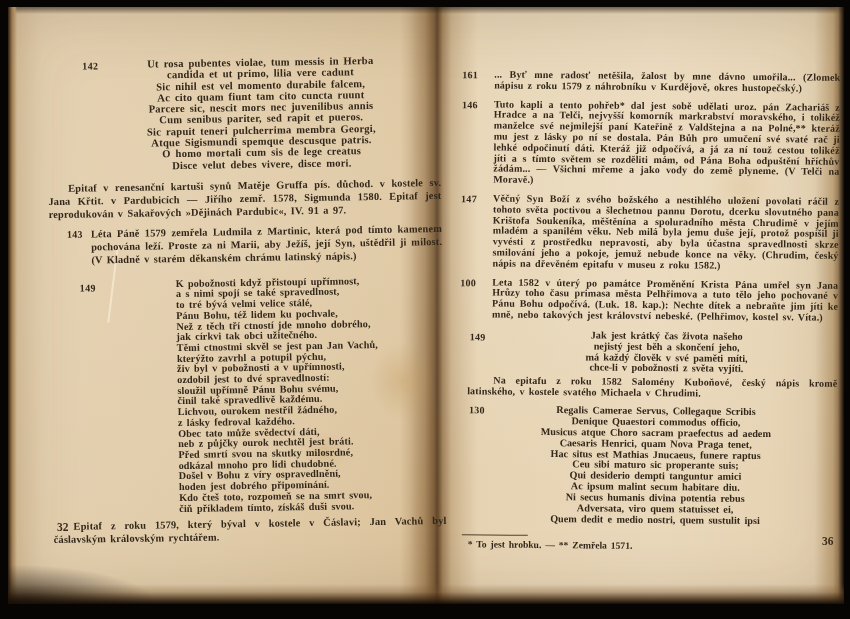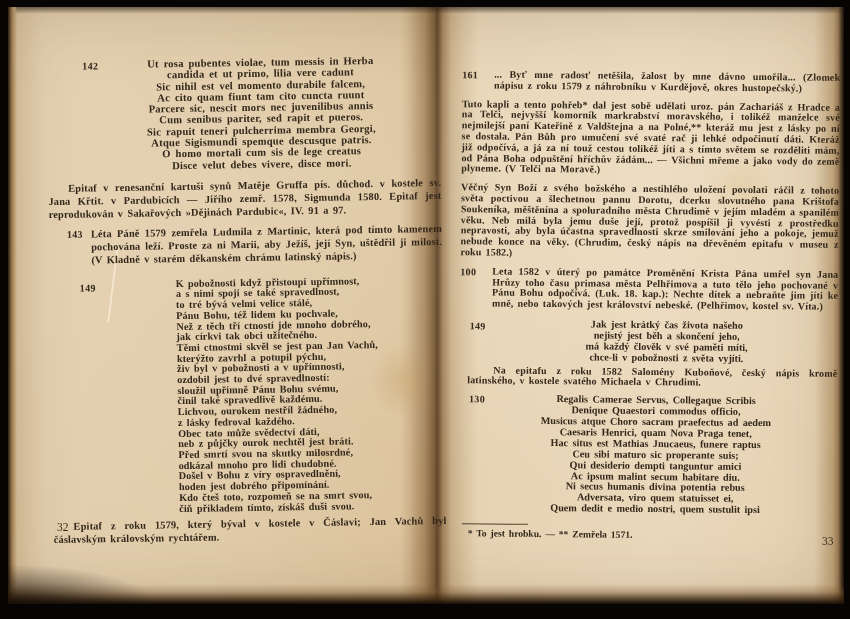--- a/index.html
+++ b/index.html
@@ -84,21 +84,21 @@
   .note-149R{margin-top:3px;margin-left:8px;text-indent:26px}
 
   .e150{position:relative;margin-top:7px}
   .e150 .num{position:absolute;left:10px;top:0}
   .poem-150{margin-left:32px;width:330px;text-align:center}
   .poem-150 .pline{font-size:10.2px;line-height:10.9px;word-spacing:1.8px}
 
   .footnote-rule{width:66px;border-top:1px solid #52402c;margin:10px 0 3px 4px}
   .footnote{font-size:9.6px;margin:0 0 0 10px;font-weight:700;word-spacing:1.5px}
 
-  .pn{position:absolute;font-size:11.5px;font-weight:400;color:#3a2d1e}
+  .pn{position:absolute;font-size:11.5px;font-weight:700;color:#3a2d1e}
   .pn-left{left:49px;top:514px}
   .pn-right{left:814px;top:528px}
 </style>
 </head>
 <body>
 
 <div id="screen">
   <div class="book">
     <div class="gutter"></div>
     <div class="edge-t"></div>
@@ -165,23 +165,25 @@
       <p class="prose closing">Epitaf z roku 1579, který býval v kostele v Čáslavi; Jan Vachů byl čáslavským královským rychtářem.</p>
     </div>
     <div class="pn pn-left">32</div>
 
     <div class="page page-right">
       <div class="rrow first">
         <span class="num">161</span>
         <p class="prose">... Byť mne radosť netěšila, žalost by mne dávno umořila... (Zlomek nápisu z roku 1579 z náhrobníku v Kurdějově, okres hustopečský.)</p>
       </div>
       <div class="rrow">
+        <span class="num">146</span>
         <p class="prose">Tuto kapli a tento pohřeb* dal jest sobě udělati uroz. pán Zachariáš z Hradce a na Telči, nejvyšší komorník markrabství moravského, i tolikéž manželce své nejmilejší paní Kateřině z Valdštejna a na Polné,** kteráž mu jest z lásky po ní se dostala. Pán Bůh pro umučení své svaté rač ji lehké odpočinutí dáti. Kteráž již odpočívá, a já za ní touž cestou tolikéž jíti a s tímto světem se rozděliti mám, od Pána Boha odpuštění hříchův žádám... — Všichni mřeme a jako vody do země plyneme. (V Telči na Moravě.)</p>
       </div>
       <div class="rrow">
+        <span class="num">147</span>
         <p class="prose">Věčný Syn Boží z svého božského a nestihlého uložení povolati ráčil z tohoto světa poctivou a šlechetnou pannu Dorotu, dcerku slovutného pana Krištofa Soukeníka, měštěnína a spoluradního města Chrudimě v jejím mladém a spanilém věku. Neb milá byla jemu duše její, protož pospíšil ji vyvésti z prostředku nepravosti, aby byla účastna spravedlnosti skrze smilování jeho a pokoje, jemuž nebude konce na věky. (Chrudim, český nápis na dřevěném epitafu v museu z roku 1582.)</p>
       </div>
       <div class="rrow">
         <span class="num">100</span>
         <p class="prose">Leta 1582 v úterý po památce Proměnění Krista Pána umřel syn Jana Hrůzy toho času primasa města Pelhřimova a tuto tělo jeho pochované v Pánu Bohu odpočívá. (Luk. 18. kap.): Nechte dítek a nebraňte jim jíti ke mně, nebo takových jest království nebeské. (Pelhřimov, kostel sv. Víta.)</p>
       </div>
 
       <div class="e149R">
         <span class="num">149</span>
         <div class="poem-149R">
@@ -206,17 +208,17 @@
           <div class="pline">Ac ipsum malint secum habitare diu.</div>
           <div class="pline">Ni secus humanis divina potentia rebus</div>
           <div class="pline">Adversata, viro quem statuisset ei,</div>
           <div class="pline">Quem dedit e medio nostri, quem sustulit ipsi</div>
         </div>
       </div>
 
       <div class="footnote-rule"></div>
       <p class="footnote">* To jest hrobku. — ** Zemřela 1571.</p>
     </div>
-    <div class="pn pn-right">33</div>
+    <div class="pn pn-right">36</div>
 
     <div class="vignette"></div>
   </div>
 </div>
 
 </body></html>

